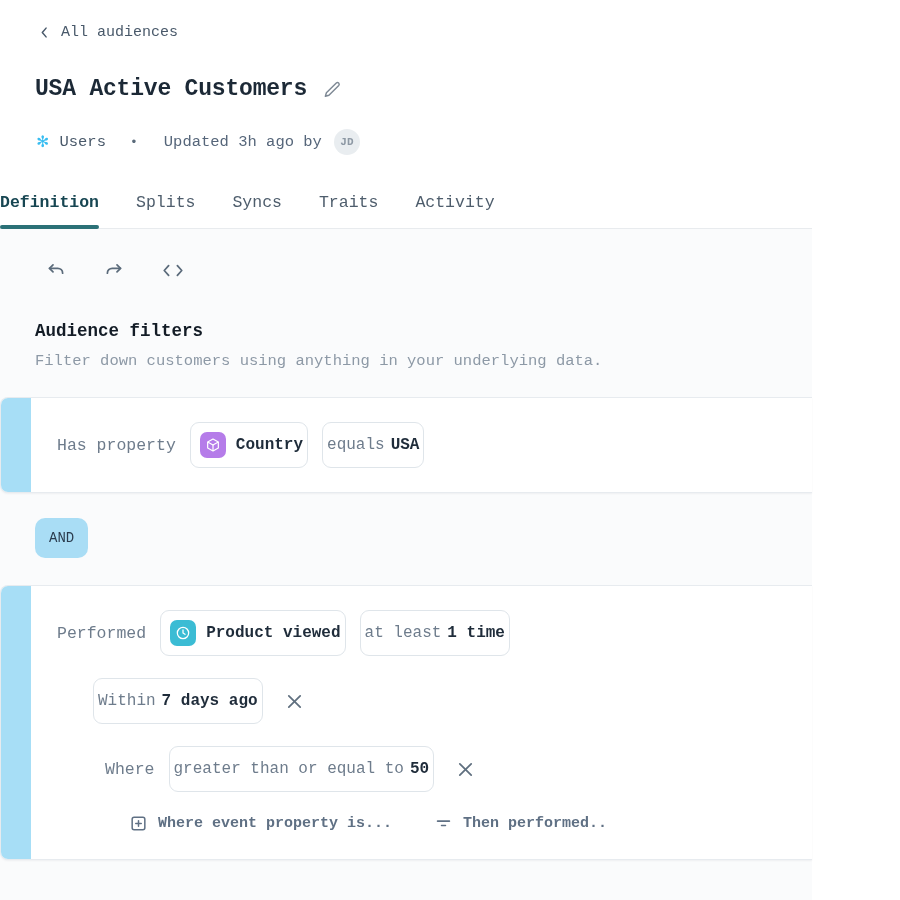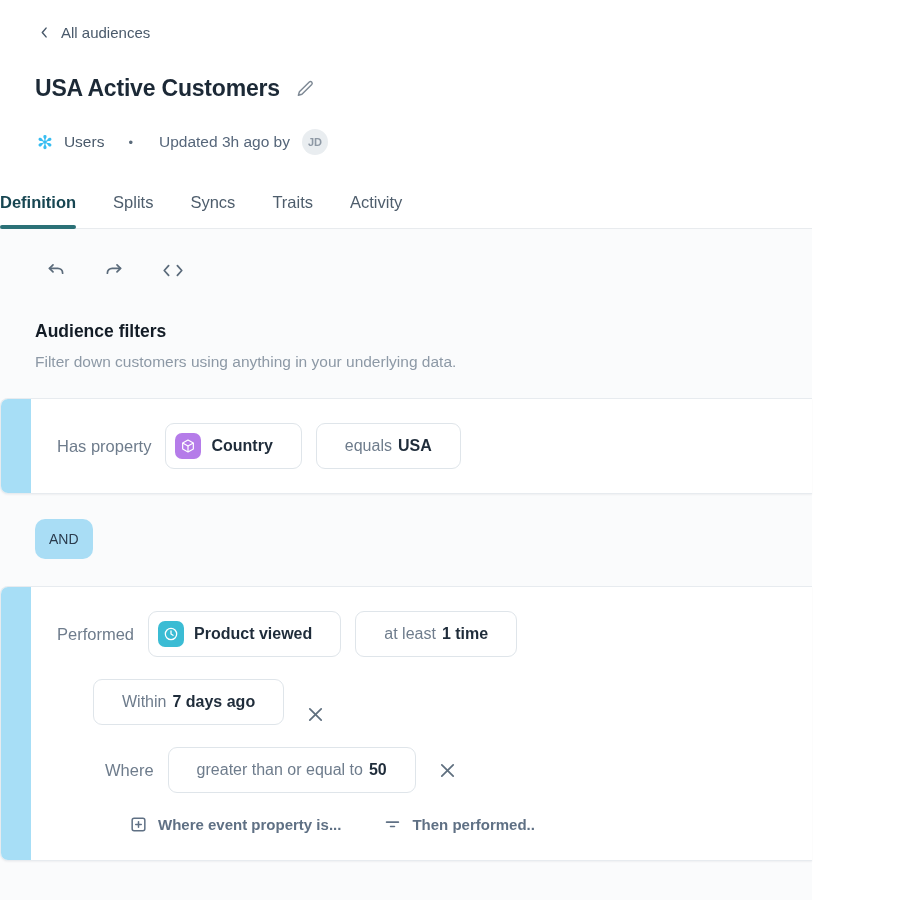--- a/index.html
+++ b/index.html
@@ -2,21 +2,21 @@
 <html><head>
 <meta charset="utf-8">
 <style>
   * { margin: 0; padding: 0; box-sizing: border-box; }
   html, body { width: 900px; height: 900px; overflow: hidden; }
   body {
     font-family: "Liberation Sans", sans-serif;
     background: #ffffff;
     color: #1f2c3a;
   }
-  .page { width: 812px; height: 900px; display: flex; flex-direction: column; }
+  .page { width: 812px; height: 900px; display: flex; flex-direction: column; font-family: Liberation Mono, monospace; }
 
   
   .header { background: #ffffff; padding-top: 24px; }
   .back-row {
     display: inline-flex; align-items: center; gap: 9px;
     margin-left: 37px; color: #49596a; font-size: 15px; font-weight: 500;
     cursor: pointer;
   }
   .back-row svg { display: block; }
   .title-row { display: flex; align-items: center; gap: 16px; margin: 31px 0 0 35px; }
@@ -60,21 +60,21 @@
     display: flex;
   }
   .card-bar { width: 30px; flex-shrink: 0; background: #a7def6; border-radius: 7px 0 0 7px; }
   .card-body { flex: 1; padding: 24px 20px 24px 26px; }
   .cond-row { display: flex; align-items: center; gap: 14px; }
   .prefix-label { color: #6e7c8c; font-size: 16.5px; }
 
   .chip {
     display: inline-flex; align-items: center; gap: 10px;
     background: #ffffff; border: 1px solid #dfe5ea; border-radius: 9px;
-    padding: 9px 28px; font-size: 16px; cursor: pointer;
+    padding: 9px 4px; font-size: 16px; cursor: pointer;
     min-height: 46px;
   }
   .chip.has-icon { padding-left: 9px; }
   .chip-icon {
     width: 26px; height: 26px; border-radius: 7px;
     display: flex; align-items: center; justify-content: center; color: #ffffff;
   }
   .chip-icon.purple { background: #b57ce9; }
   .chip-icon.teal { background: #3bbcd4; }
   .muted { color: #6e7c8c; }
@@ -82,21 +82,21 @@
   .chip .muted + .strong { margin-left: -4px; }
 
   .and-badge {
     display: inline-block; margin: 25px 13px 0 35px;
     background: #a9ddf5; color: #2a3b4d;
     font-size: 14px; font-weight: 500;
     padding: 12px 14px; border-radius: 10px; cursor: pointer;
   }
 
   .card2 .card-body { display: flex; flex-direction: column; align-items: flex-start; gap: 22px; padding-bottom: 26px; }
-  .indent-1 { margin-left: 36px; align-items: flex-end; }
+  .indent-1 { margin-left: 36px; }
   .indent-2 { margin-left: 48px; }
   .indent-3 { margin-left: 72px; }
 
   .close-btn { color: #5f6f7f; cursor: pointer; display: flex; margin-left: 7px; }
 
   .actions-row { display: flex; align-items: center; gap: 42px; }
   .action-link {
     display: inline-flex; align-items: center; gap: 10px;
     color: #5f7084; font-size: 15px; font-weight: 600; cursor: pointer; text-align: center;
   }

